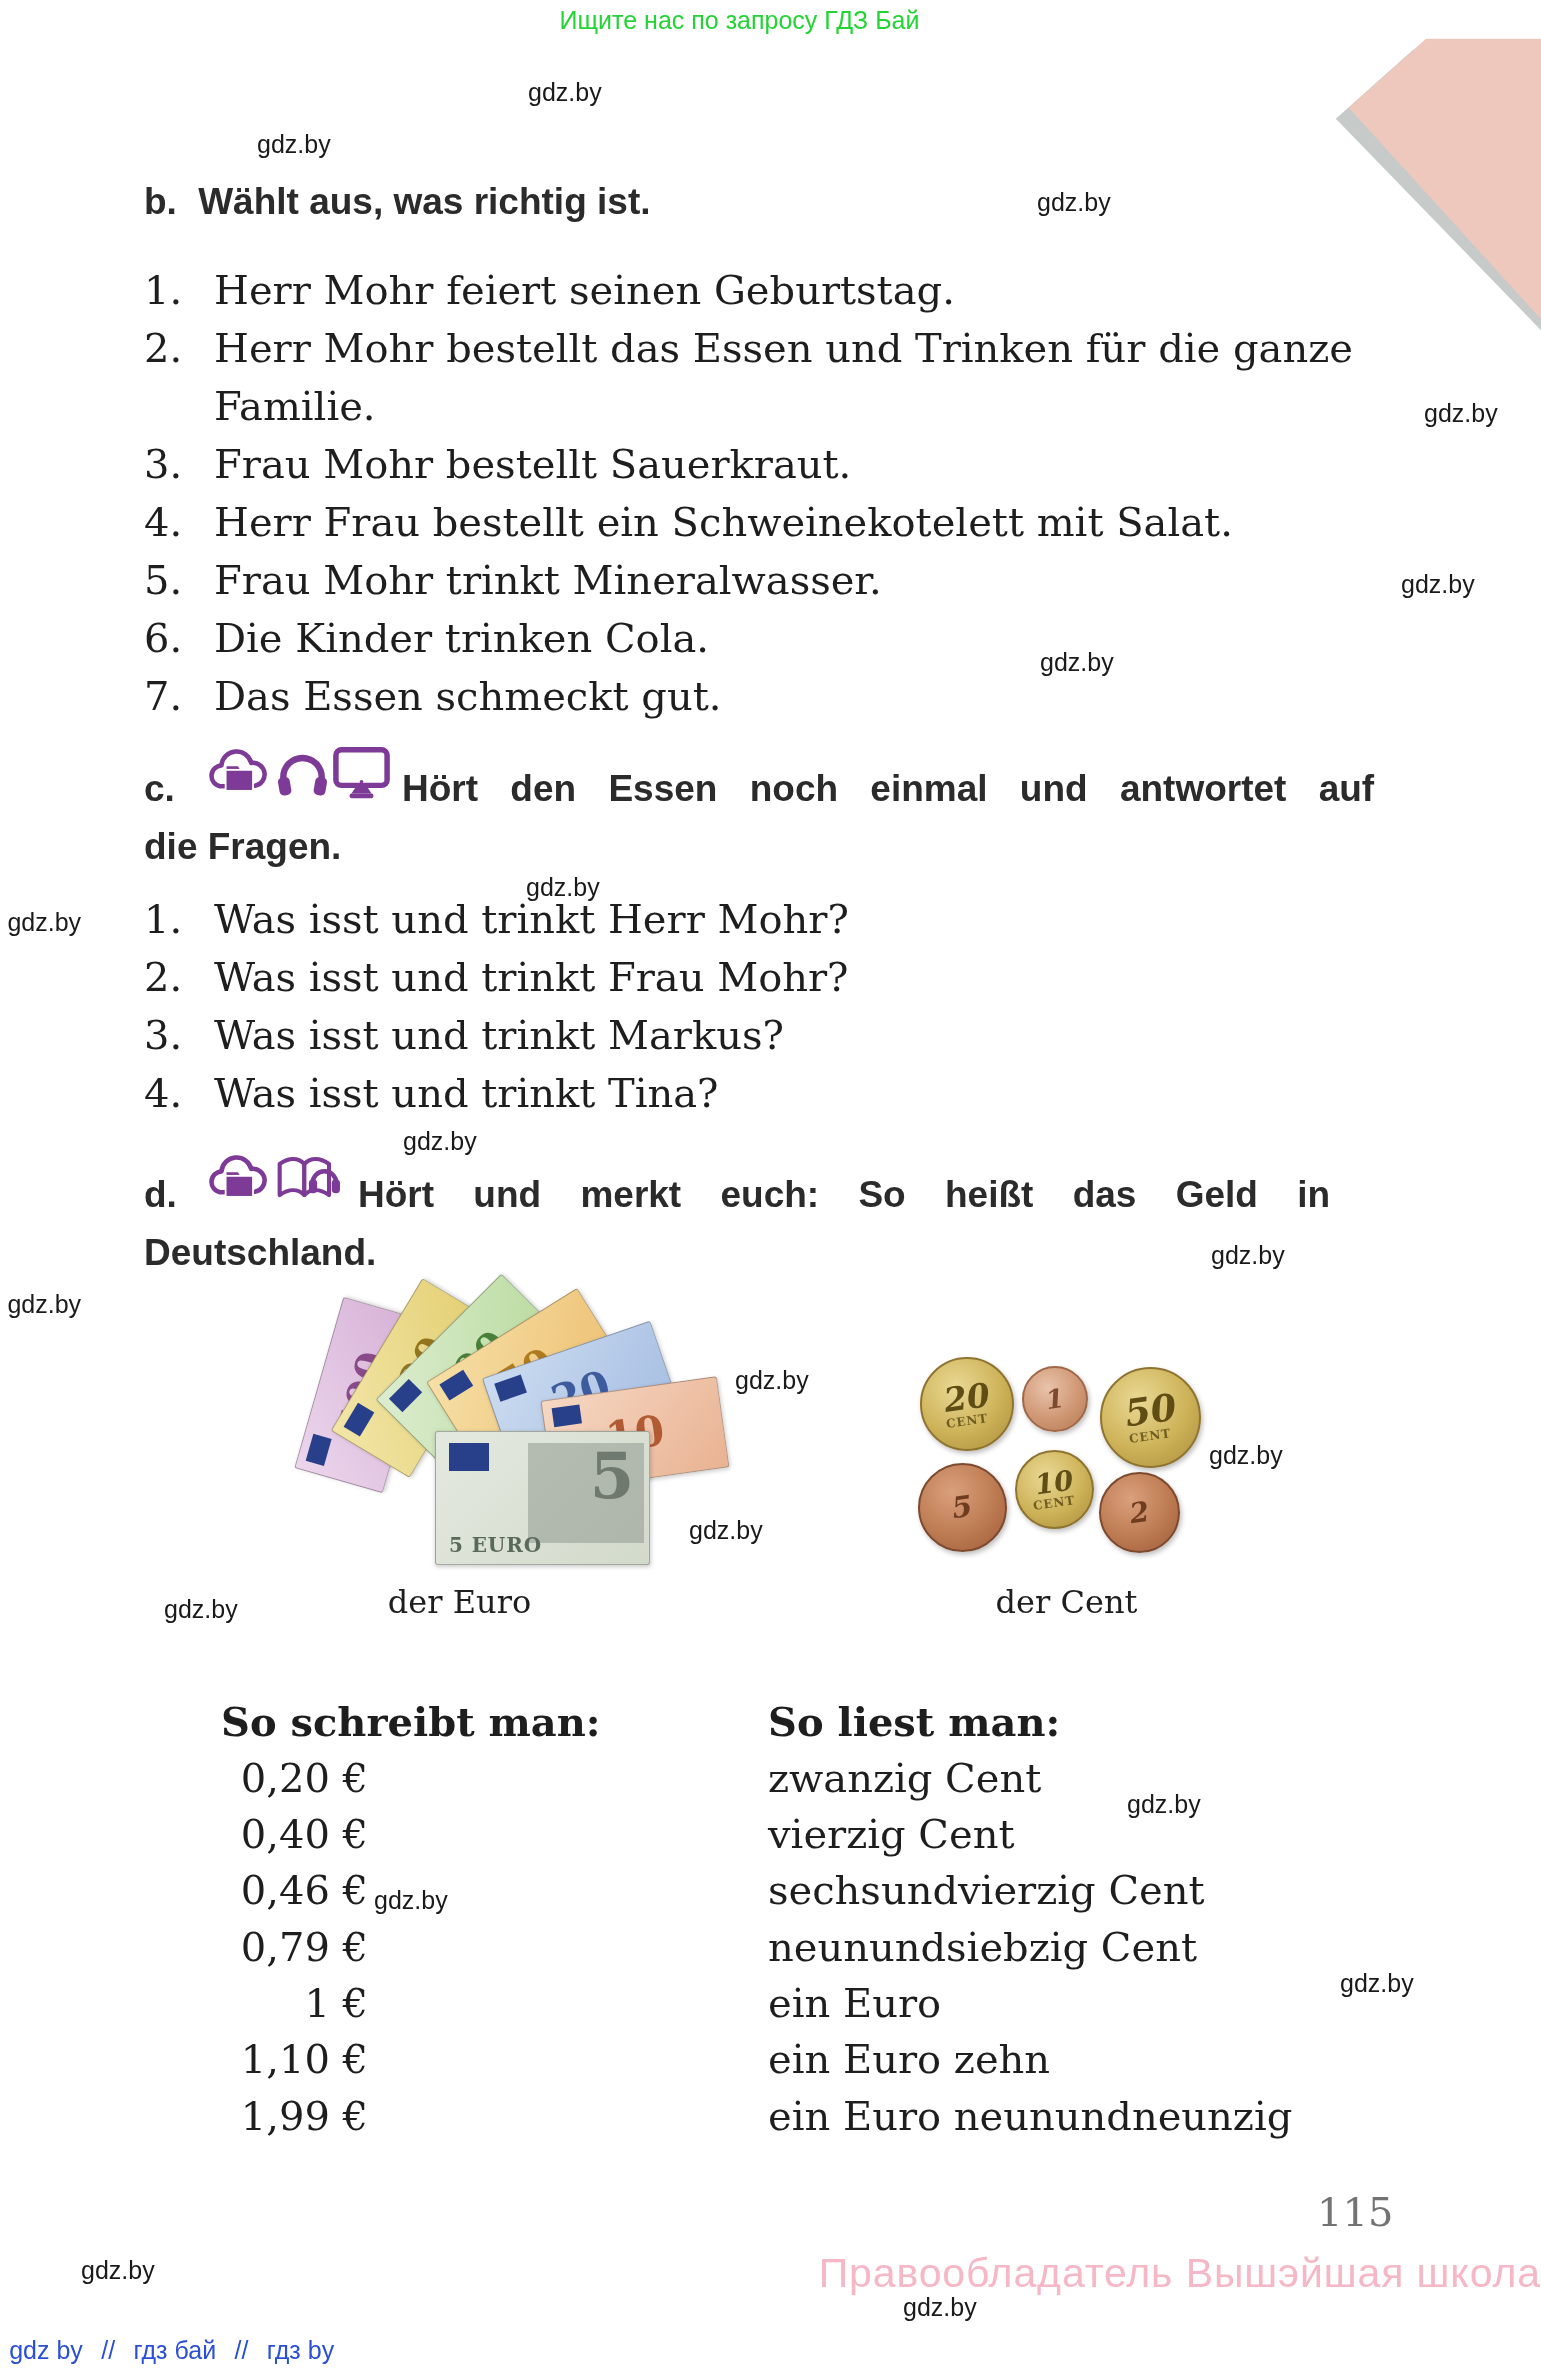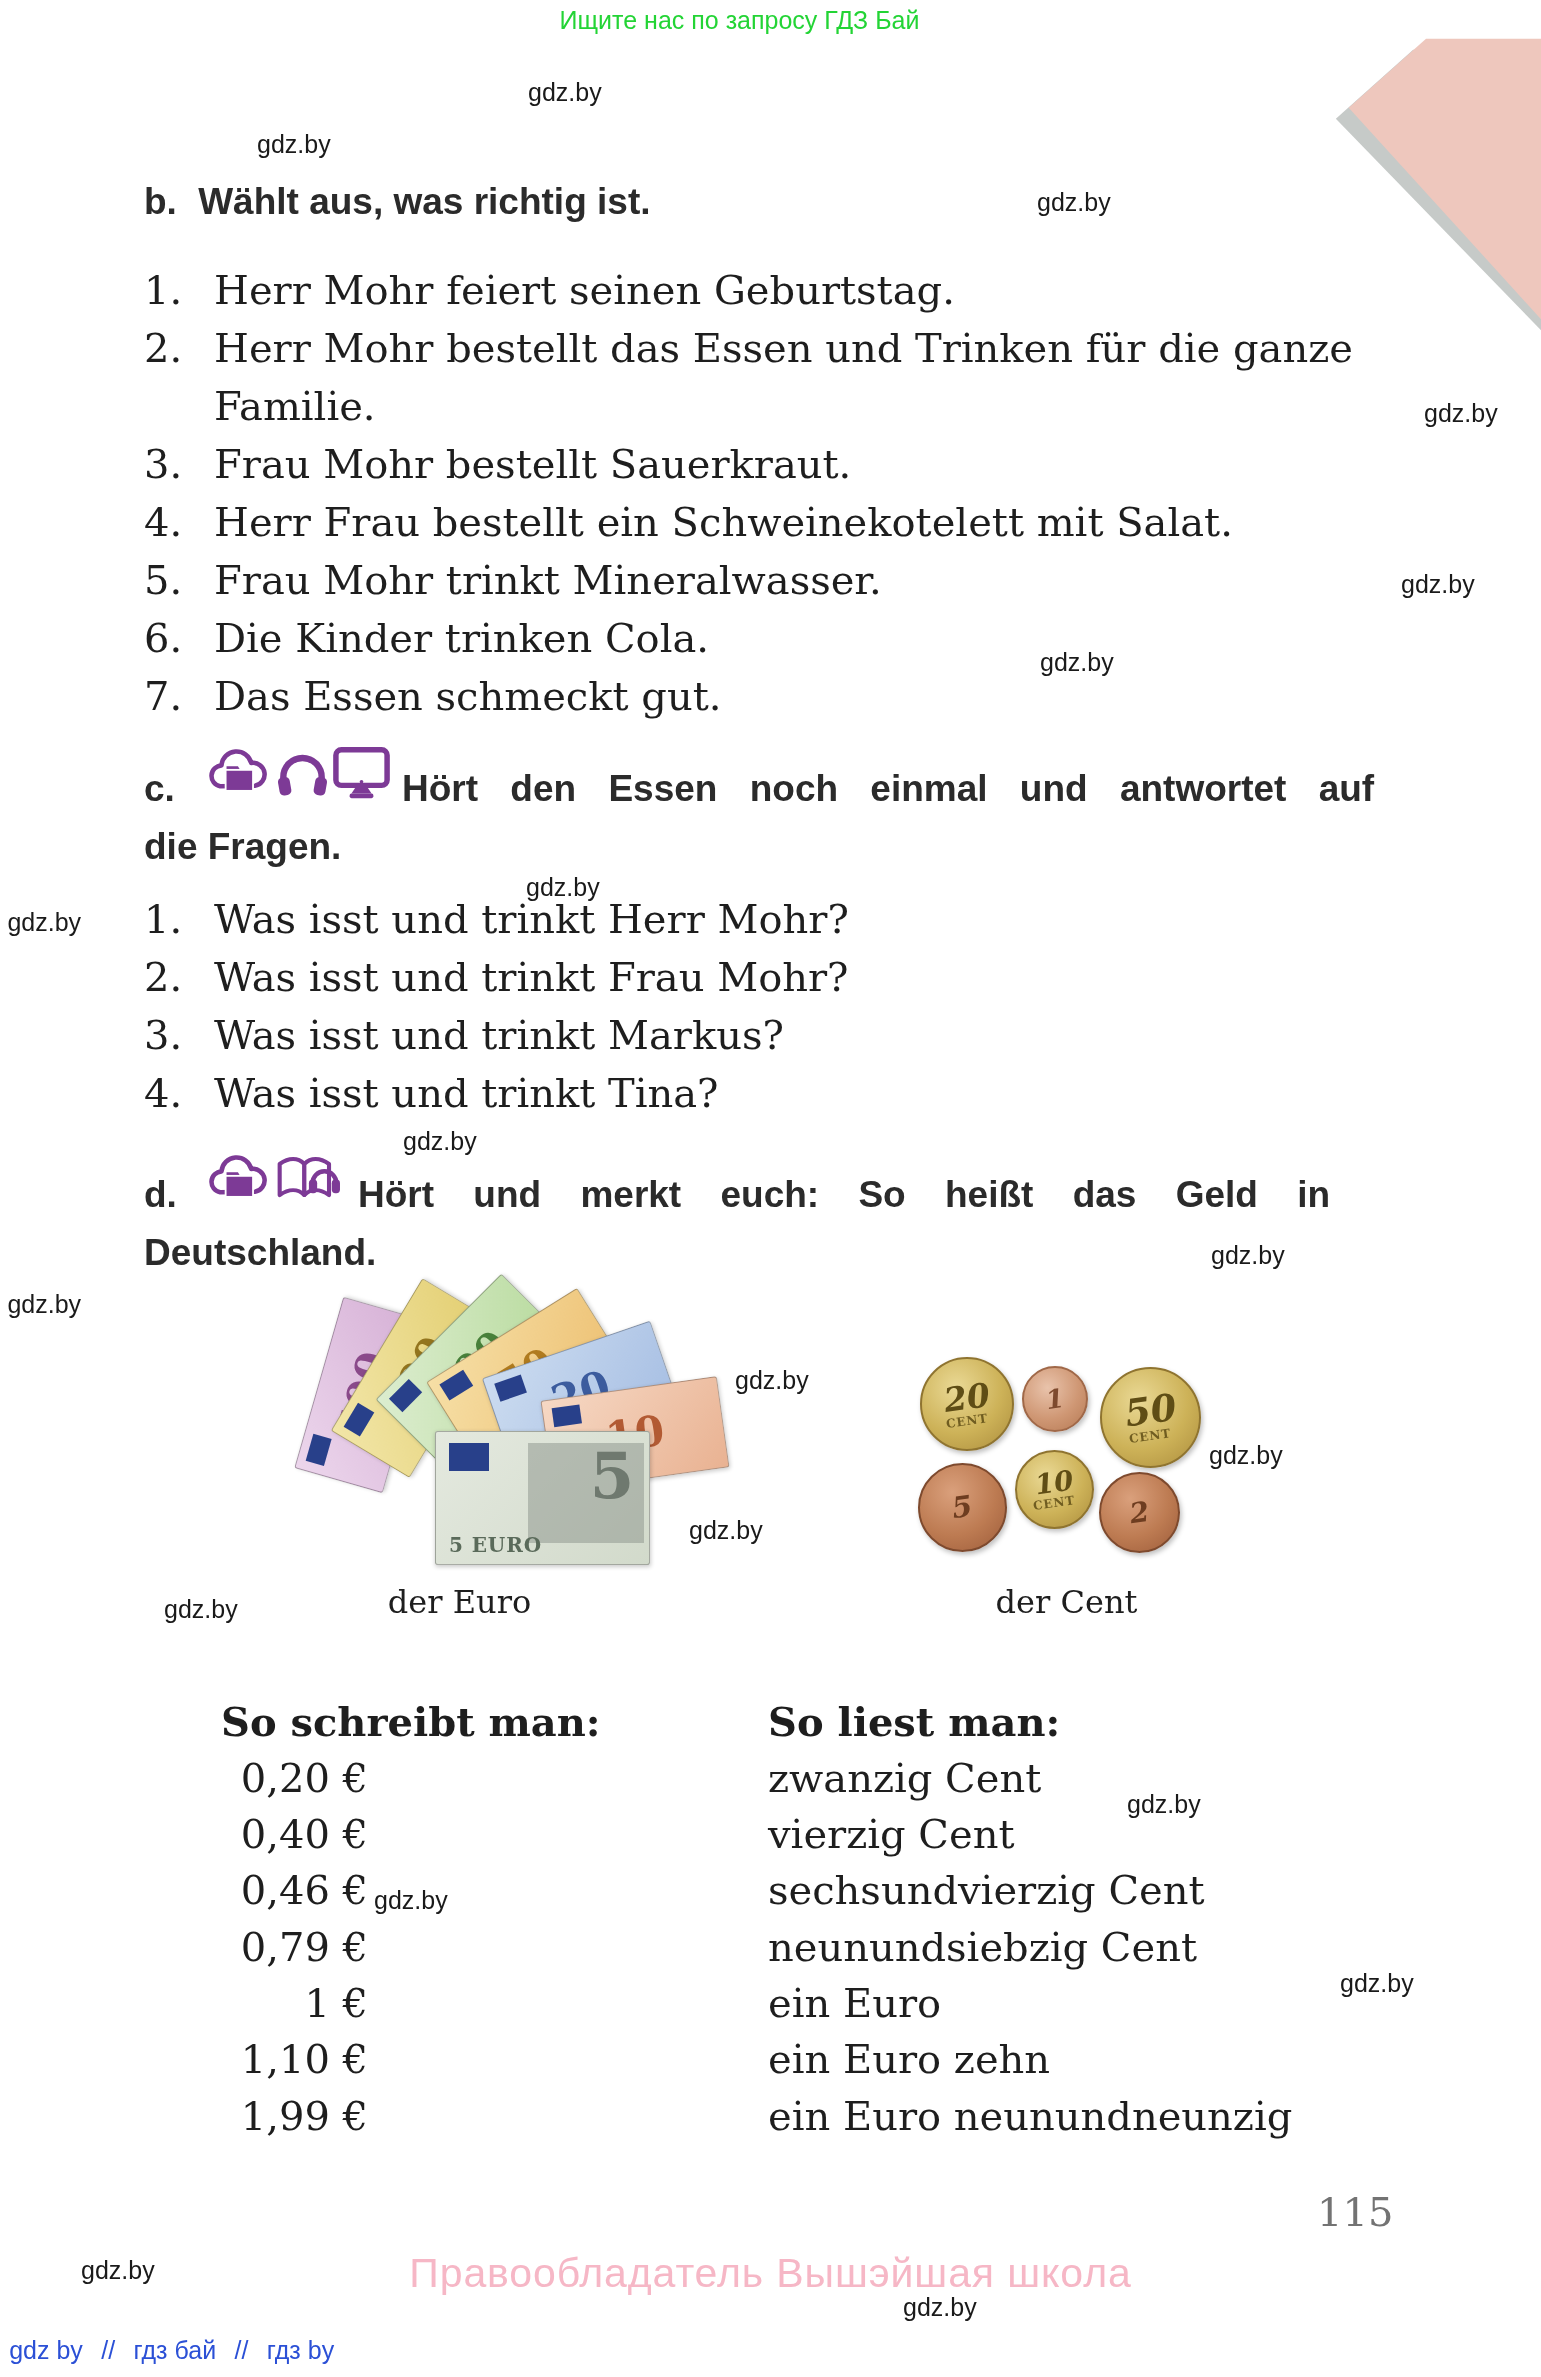--- a/index.html
+++ b/index.html
@@ -59,21 +59,21 @@
   .coin .cnum{transform:rotate(-8deg);line-height:1;}
   .coin .cunit{font-size:12px;font-style:normal;letter-spacing:0.9px;transform:rotate(-8deg);opacity:.85;}
   .gold{background:radial-gradient(circle at 38% 32%,#ead995,#cdb258 55%,#ab8c3c);
         border:2.8px solid #8f7430;color:#5f4d15;}
   .copper{background:radial-gradient(circle at 38% 32%,#daa07c,#bd7b52 55%,#9d5c3a);
         border:2.8px solid #7e4a2e;color:#6e3d20;}
   .copper-light{background:radial-gradient(circle at 38% 32%,#e9c3ab,#cf9774 55%,#b57953);
         border:2.8px solid #a06848;color:#7e4a2e;}
 
   
-  .copyright{position:absolute;left:0;top:2250px;width:1541px;text-align:center;
+  .copyright{position:absolute;left:0;top:2250px;width:1541px;text-align:right;
              font-size:41px;letter-spacing:0.9px;}
   .pagenum{position:absolute;left:1305px;top:2189px;font-size:40px;color:#737373;margin-left:12px;}
   .links{position:absolute;left:0;top:2336px;width:1541px;text-align:left;font-size:25px;}
   .links span{margin:0 9.2px;}
 </style>
 </head>
 <body>
 
 <div class="page">
 

